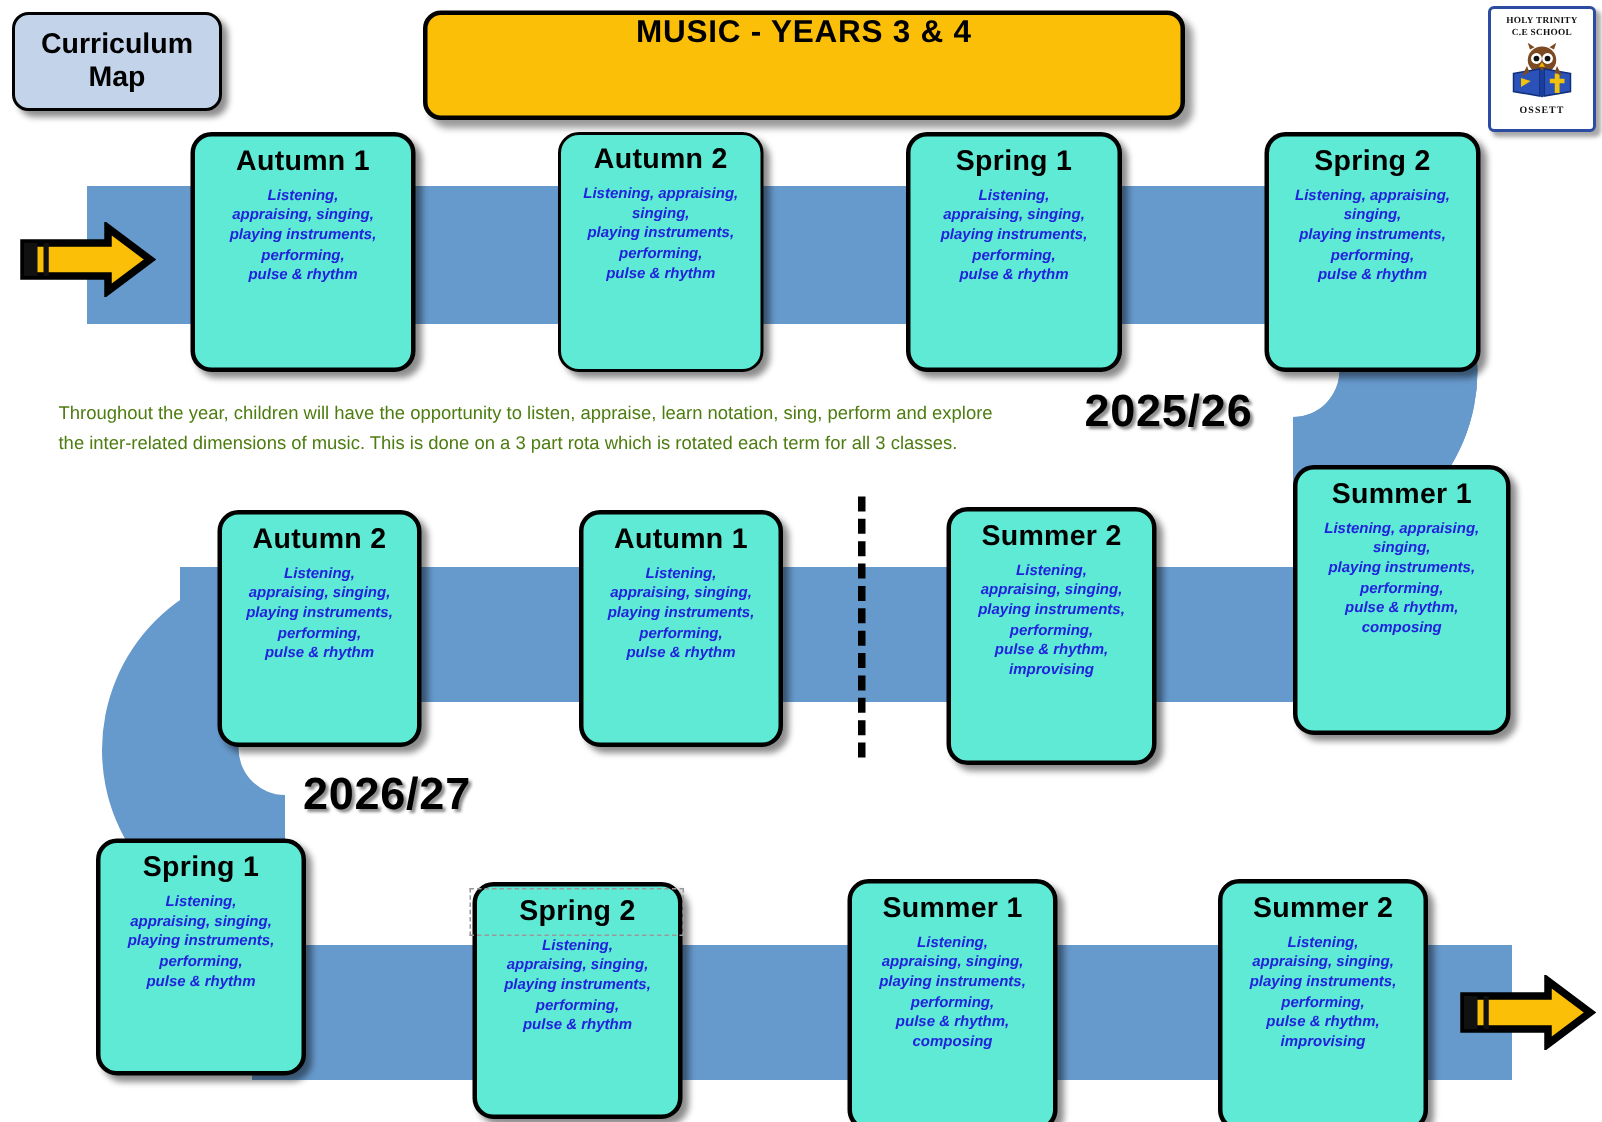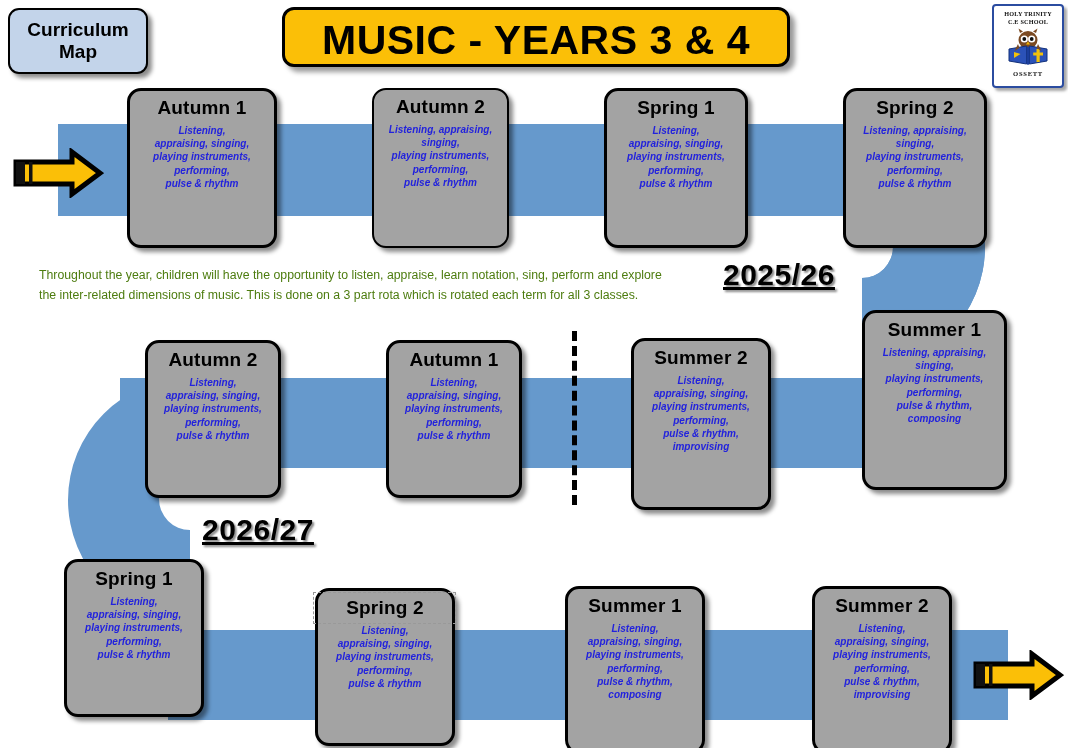--- a/index.html
+++ b/index.html
@@ -23,21 +23,21 @@
   #ribbon-layer {
     position: absolute; left: 0; top: 0;
     width: 1068px; height: 748px;
     z-index: 1;
   }
 
   
   .term-box {
     position: absolute;
     z-index: 4;
-    background: #a3a3a3;
+    background: #5eead4;
     border: 3px solid #000000;
     border-radius: 14px;
     box-shadow: 4px 4px 4px rgba(0,0,0,0.45);
     padding: 6px 6px 8px 6px;
     text-align: center;
     display: flex;
     flex-direction: column;
     align-items: center;
   }
   .term-box.thin { border-width: 2px; }
@@ -79,27 +79,27 @@
     box-shadow: 4px 4px 4px rgba(0,0,0,0.45);
     display: flex; align-items: center; justify-content: center;
     text-align: center;
     font-size: 19px; font-weight: bold; color: #000000;
     line-height: 1.14;
     z-index: 8;
   }
   #title-banner {
     position: absolute;
     left: 282px; top: 7px;
-    width: 508px; height: 60px;
+    width: 508px; height: 73px;
     background: #FBBF07;
     border: 3px solid #000000;
     border-radius: 12px;
     box-shadow: 5px 5px 5px rgba(0,0,0,0.4);
-    display: flex; align-items: flex-end; justify-content: center;
-    font-size: 41px; font-weight: bold; color: #000000;
+    display: flex; align-items: flex-start; justify-content: center;
+    font-size: 21px; font-weight: bold; color: #000000;
     letter-spacing: 0.5px;
     z-index: 8;
   }
 
   
   #school-logo {
     position: absolute;
     left: 992px; top: 4px;
     width: 72px; height: 84px;
     background: #ffffff;
@@ -131,21 +131,20 @@
   
   .year-label {
     position: absolute;
     z-index: 7;
     font-size: 30px;
     font-weight: bold;
     color: #000000;
     text-shadow: 2px 2px 2px rgba(0,0,0,0.45);
     letter-spacing: 0.5px;
     white-space: nowrap;
-    text-decoration: underline;
   }
   #year-2025 { left: 723px; top: 258px; }
   #year-2027 { left: 180px; top: 513px; margin-left: 22px; }
 
   
   #description {
     position: absolute;
     left: 39px; top: 266px;
     width: 640px;
     z-index: 7;

